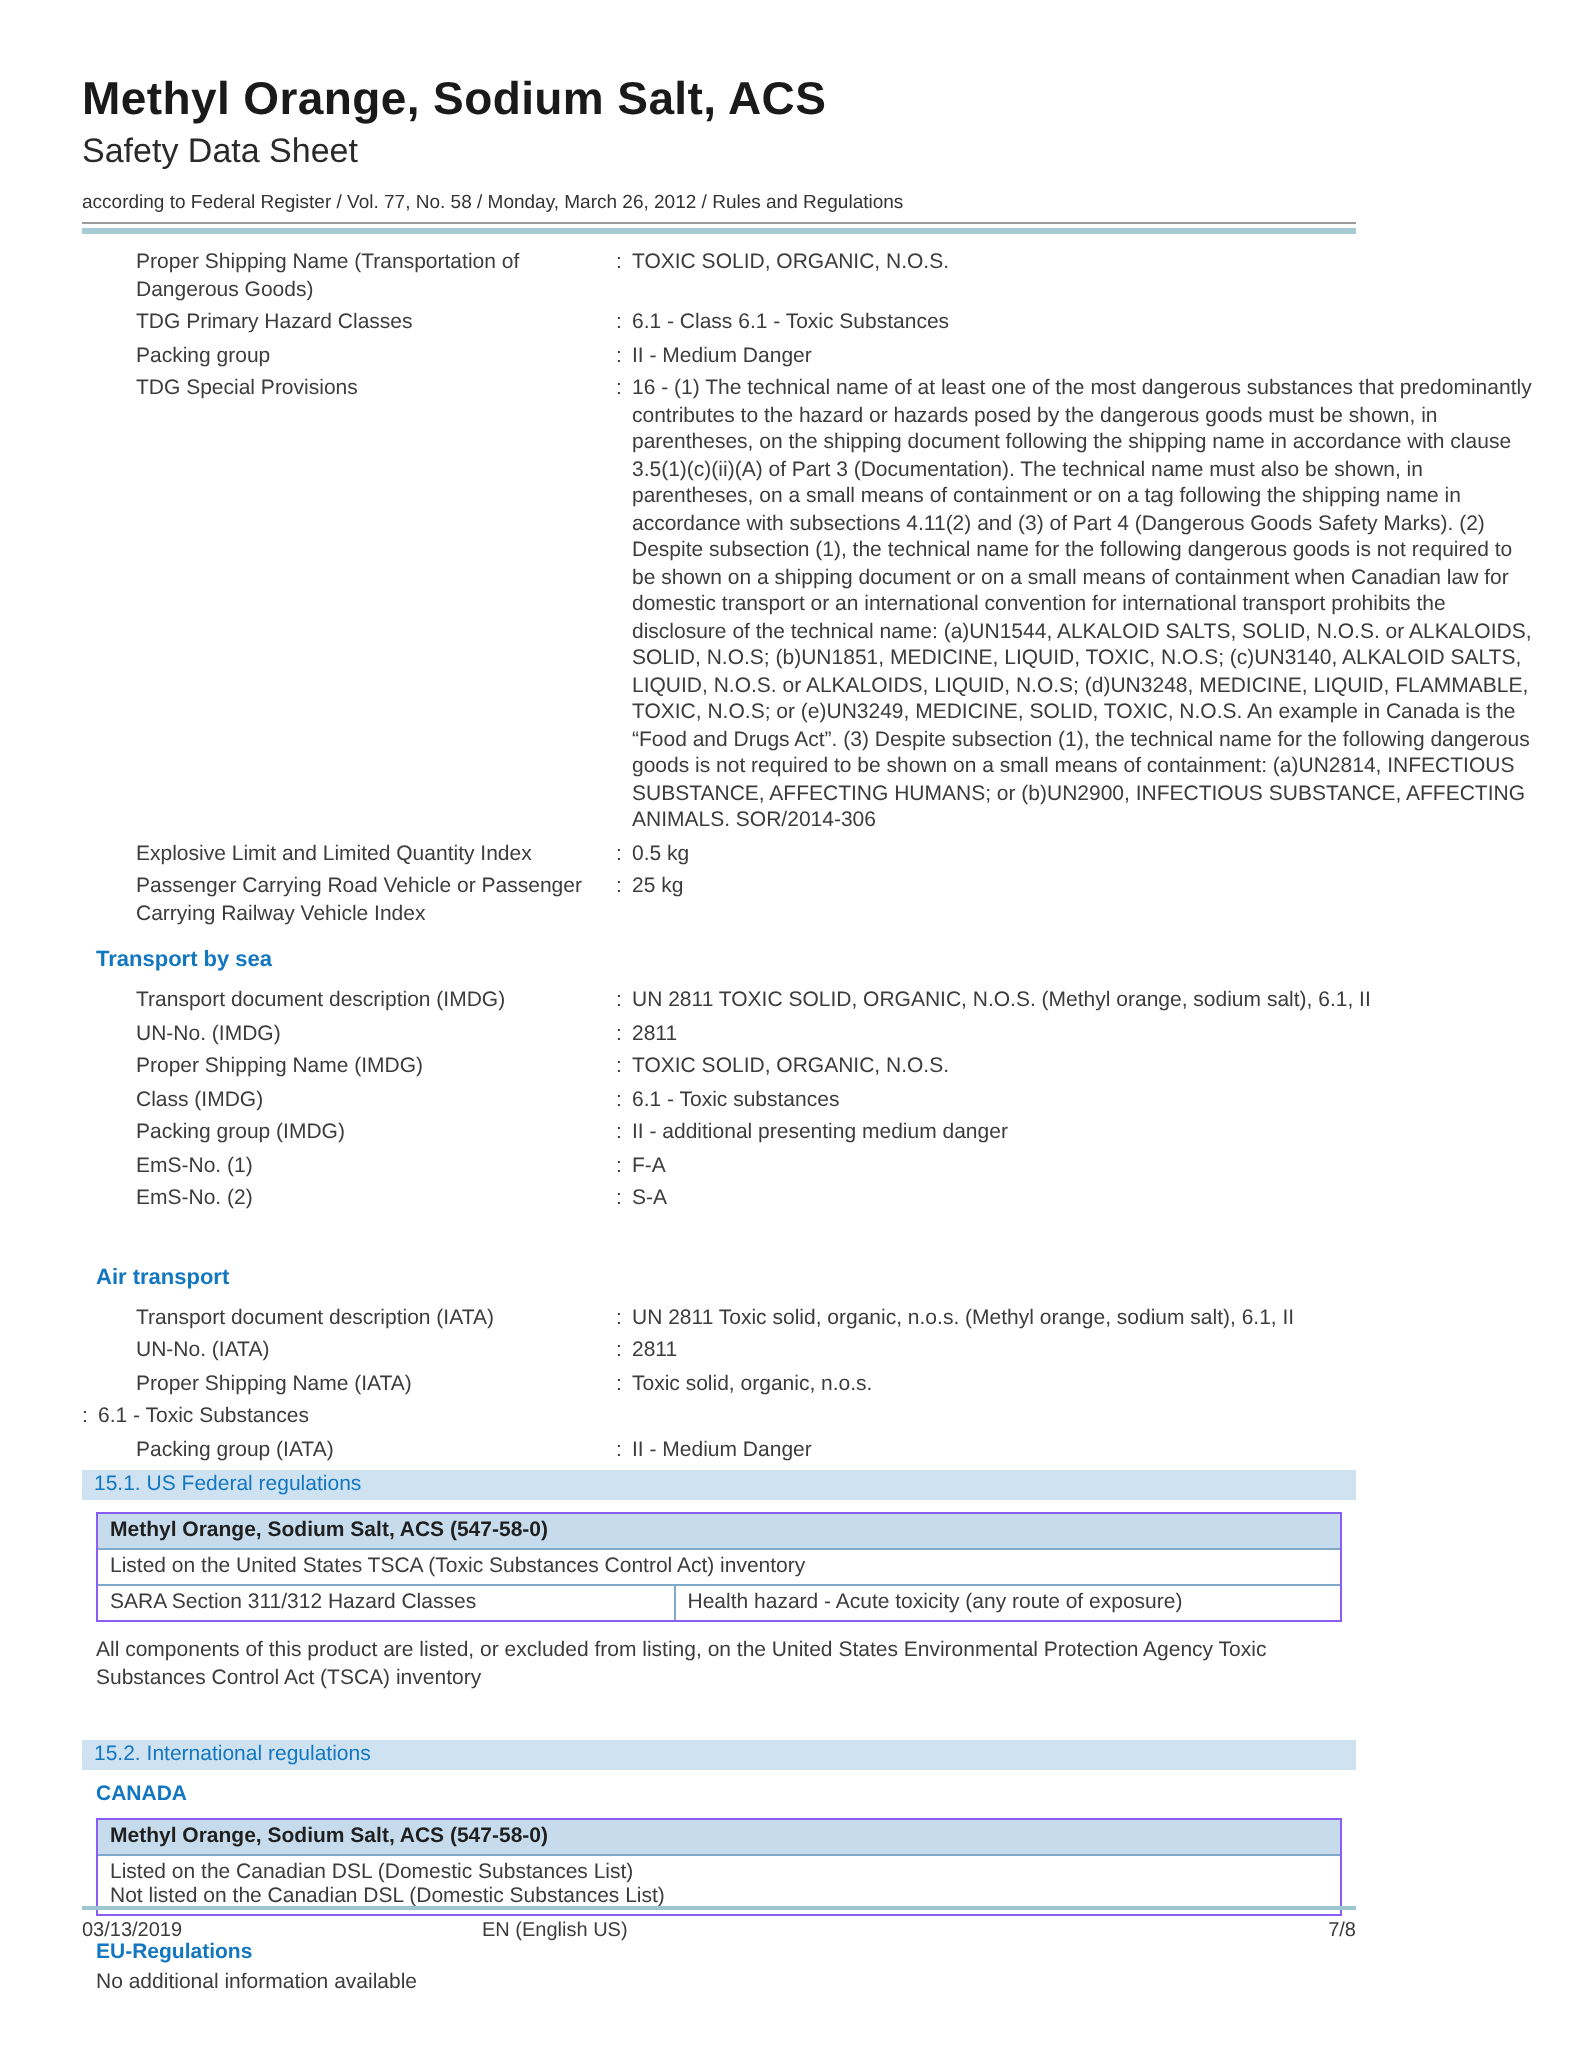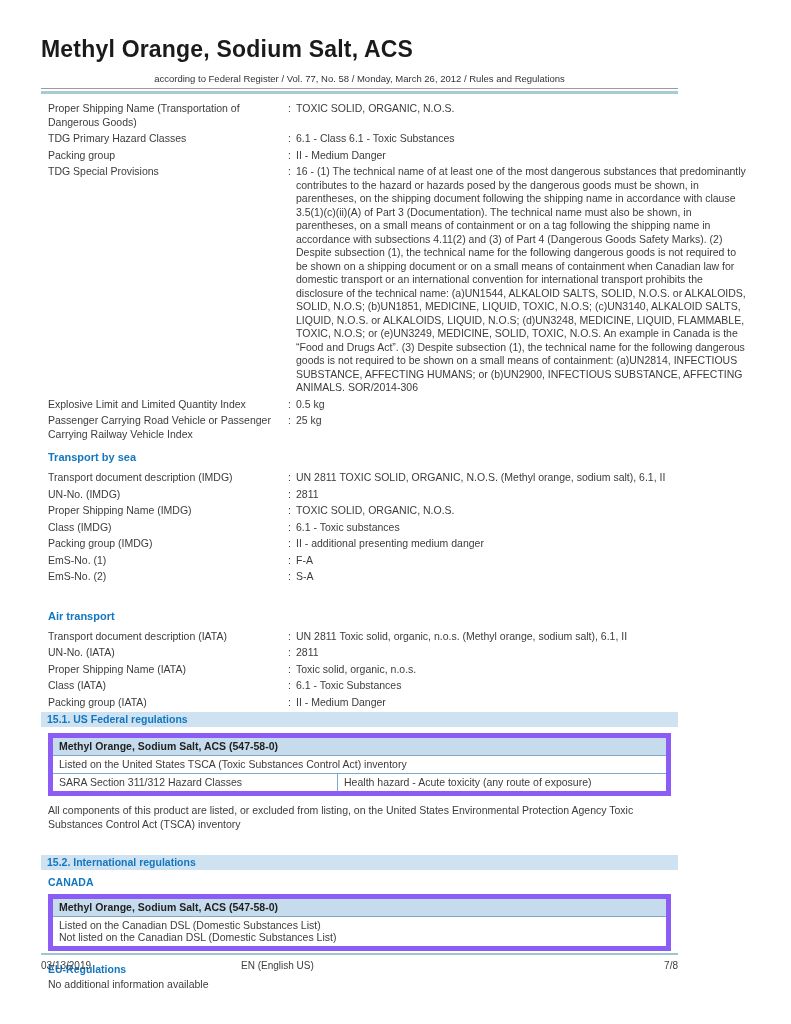--- a/index.html
+++ b/index.html
@@ -1,33 +1,33 @@
 <!DOCTYPE html>
 <html><head>
 <meta charset="utf-8">
 <style>
   html,body{margin:0;padding:0;background:#ffffff;}
   body{width:791px;height:1024px;overflow:hidden;font-family:"Liberation Sans","DejaVu Sans",sans-serif;color:#3c3c3c;}
   .page{position:relative;width:719px;height:1024px;box-sizing:border-box;padding:36px 41px 0 41px;}
   .title{font-size:23px;font-weight:bold;color:#1a1a1a;letter-spacing:.2px;}
   .subtitle{font-size:17px;color:#2a2a2a;margin-top:3px;}
-  .according{font-size:9.5px;color:#333;margin-top:10px;padding-bottom:4px;text-align:center;}
+  .according{font-size:9.5px;color:#333;margin-top:10px;padding-bottom:4px;}
   .rule-thin{height:0;border-top:1px solid #9b9b9b;}
   .rule-teal{height:3px;background:#a6cbd5;margin-top:2px;}
   .fields{margin-top:8px;}
   .frow{display:flex;margin-bottom:3px;font-size:10.5px;line-height:13.5px;}
-  .frow .lbl{width:230px;flex:none;padding-left:7px;padding-right:10px;}
+  .frow .lbl{width:230px;flex:none;padding-left:7px;padding-right:10px;margin-left:20px;}
   .frow .cln{width:8px;flex:none;color:#3c3c3c;}
   .frow .val{width:452px;flex:none;}
   .blue-heading{font-size:11px;font-weight:bold;color:#1277c0;padding-left:7px;margin-bottom:7px;}
   .mt-sea{margin-top:10px;}
   .mt-air{margin-top:26px;}
   .sec-bar{margin-top:10px;background:#0e7ac1;color:#ffffff;font-weight:bold;font-size:12.5px;padding:2px 6px 4px 6px;}
-  .sub-bar{margin-top:3px;background:#cfe2f1;color:#1277c0;font-weight:bold;font-size:10.5px;padding:1px 6px 2px 6px;}
-  .reg-table{margin:6px 7px 0 7px;border:5px solid #8b5cf6;font-size:10.5px;}
+  .sub-bar{margin-top:3px;background:#cfe2f1;color:#1277c0;font-weight:normal;font-size:10.5px;padding:1px 6px 2px 6px;}
+  .reg-table{margin:6px 7px 0 7px;border:1px solid #8b5cf6;font-size:10.5px;}
   .reg-table .hdr{background:#c6dcec;border-bottom:1px solid #7ea9cb;font-weight:bold;color:#1f1f1f;padding:2px 6px 3px 6px;}
   .reg-table .row{border-bottom:1px solid #7ea9cb;padding:2px 6px 3px 6px;}
   .reg-table .row:last-child{border-bottom:none;}
   .reg-table .split{display:flex;padding:0;align-items:flex-end;}
   .reg-table .split .c1{width:46.5%;box-sizing:border-box;padding:2px 6px 3px 6px;border-right:1px solid #7ea9cb;}
   .reg-table .split .c2{flex:1;padding:2px 6px 3px 6px;}
   .note{font-size:10.5px;line-height:13.5px;margin:8px 7px 0 7px;width:640px;}
   .gap-15-2{margin-top:24px;}
   .canada-h{font-size:10.5px;font-weight:bold;color:#1277c0;padding-left:7px;margin-top:6px;margin-bottom:3px;}
   .eu-h{font-size:10.5px;font-weight:bold;color:#1277c0;padding-left:7px;margin-top:12px;}
@@ -36,20 +36,21 @@
   .footer .fl{width:200px;}
   .footer .fc{flex:1;text-align:left;}
   .footer .fr{width:200px;text-align:right;}
 </style>
 </head>
 <body>
 
 <div class="page">
 
   <div class="title">Methyl Orange, Sodium Salt, ACS</div>
+  <div class="subtitle">Safety Data Sheet</div>
   <div class="according">according to Federal Register / Vol. 77, No. 58 / Monday, March 26, 2012 / Rules and Regulations</div>
   <div class="rule-thin"></div>
   <div class="rule-teal"></div>
 
   <div class="fields">
     <div class="frow">
       <div class="lbl">Proper Shipping Name (Transportation of Dangerous Goods)</div>
       <div class="cln">:</div>
       <div class="val">TOXIC SOLID, ORGANIC, N.O.S.</div>
     </div>
@@ -130,21 +131,20 @@
       <div class="lbl">UN-No. (IATA)</div>
       <div class="cln">:</div>
       <div class="val">2811</div>
     </div>
     <div class="frow">
       <div class="lbl">Proper Shipping Name (IATA)</div>
       <div class="cln">:</div>
       <div class="val">Toxic solid, organic, n.o.s.</div>
     </div>
     <div class="frow">
-      <div class="lbl">Class (IATA)</div>
       <div class="cln">:</div>
       <div class="val">6.1 - Toxic Substances</div>
     </div>
     <div class="frow">
       <div class="lbl">Packing group (IATA)</div>
       <div class="cln">:</div>
       <div class="val">II - Medium Danger</div>
     </div>
   </div>
 

